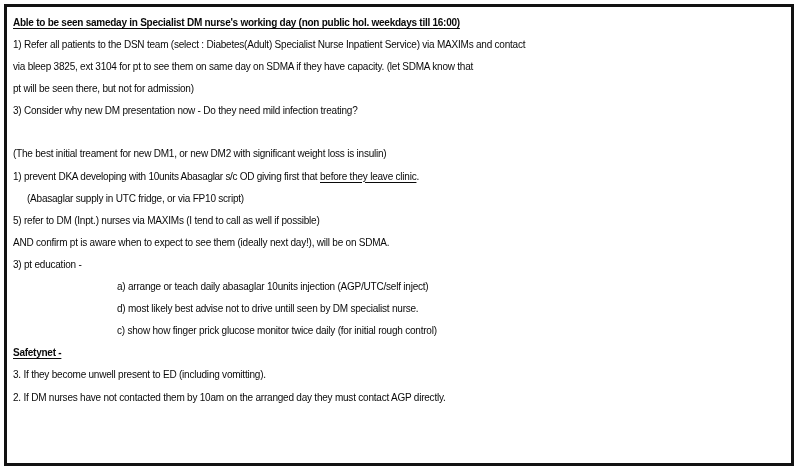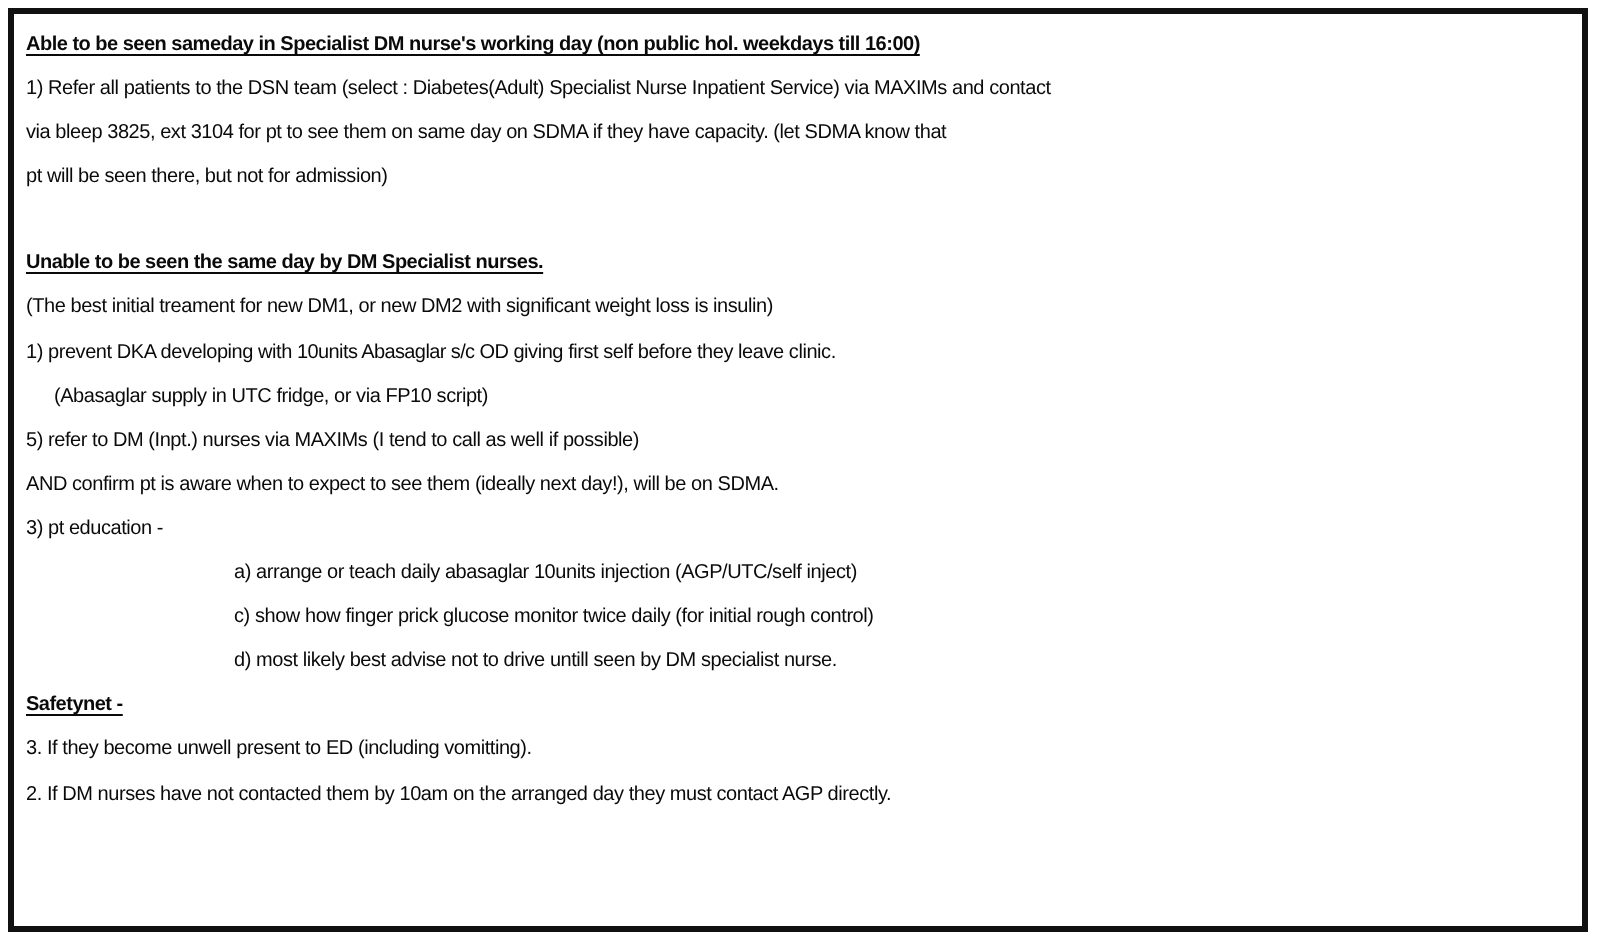--- a/index.html
+++ b/index.html
@@ -70,51 +70,52 @@
   .doc-line.indent2 {
     padding-left: 14px;
   }
 
   b, .b {
     font-weight: 400;
     letter-spacing: -0.3px;
   }
 
   .ul {
+    text-decoration: underline;
     text-underline-offset: 2px;
     text-decoration-thickness: 1.1px;
   }
 
   .seg { white-space: pre; }
 </style>
 </head>
 <body>
 
 <div id="page">
   <div id="frame">
 
     <div class="doc-line heading"><span class="u">Able to be seen sameday in Specialist DM nurse's working day (non public hol. weekdays till 16:00)</span></div>
     <div class="doc-line">1) Refer all patients to the DSN team (select : Diabetes(Adult) Specialist Nurse Inpatient Service) via MAXIMs and contact</div>
     <div class="doc-line">via bleep 3825, ext 3104 for pt to see them on same day on SDMA if they have capacity. (let SDMA know that</div>
     <div class="doc-line">pt will be seen there, but not for admission)</div>
+    <div class="doc-line">3) Consider why new DM presentation now - Do they need mild infection treating?</div>
 
     <div class="doc-line spacer">&nbsp;</div>
 
-    <div class="doc-line heading"><span class="u">Unable to be seen the same day by DM Specialist nurses.</span></div>
     <div class="doc-line">(The best initial treament for new DM1, or new DM2 with significant weight loss is insulin)</div>
 
-    <div class="doc-line"><span class="seg">1) prevent DKA developing with </span><span class="seg b">10units Abasaglar s/c OD</span><span class="seg"> giving first self </span><span class="seg ul">before they leave clinic</span><span class="seg">.</span></div>
+    <div class="doc-line"><span class="seg">1) prevent DKA developing with </span><span class="seg b">10units Abasaglar s/c OD</span><span class="seg"> giving first that </span><span class="seg ul">before they leave clinic</span><span class="seg">.</span></div>
 
     <div class="doc-line indent2">(Abasaglar supply in UTC fridge, or via FP10 script)</div>
     <div class="doc-line">5) refer to DM (Inpt.) nurses via MAXIMs (I tend to call as well if possible)</div>
     <div class="doc-line">AND confirm pt is aware when to expect to see them (ideally next day!), will be on SDMA.</div>
     <div class="doc-line">3) pt education -</div>
 
     <div class="doc-line indent">a) arrange or teach daily abasaglar 10units injection (AGP/UTC/self inject)</div>
+    <div class="doc-line indent">d) most likely best advise not to drive untill seen by DM specialist  nurse.</div>
     <div class="doc-line indent">c) show how finger prick glucose monitor twice daily (for initial rough control)</div>
-    <div class="doc-line indent">d) most likely best advise not to drive untill seen by DM specialist  nurse.</div>
 
     <div class="doc-line heading"><span class="u">Safetynet -</span></div>
     <div class="doc-line">3. If they become unwell present to ED (including vomitting).</div>
     <div class="doc-line">2. If DM nurses have not contacted them by 10am on the arranged day they must contact AGP directly.</div>
 
   </div>
 </div>
 
 </body></html>

